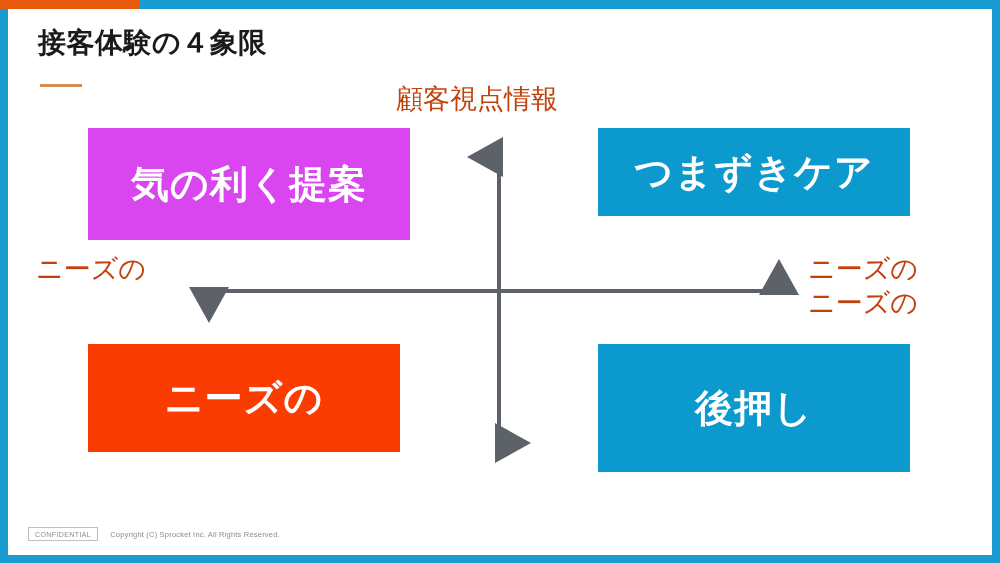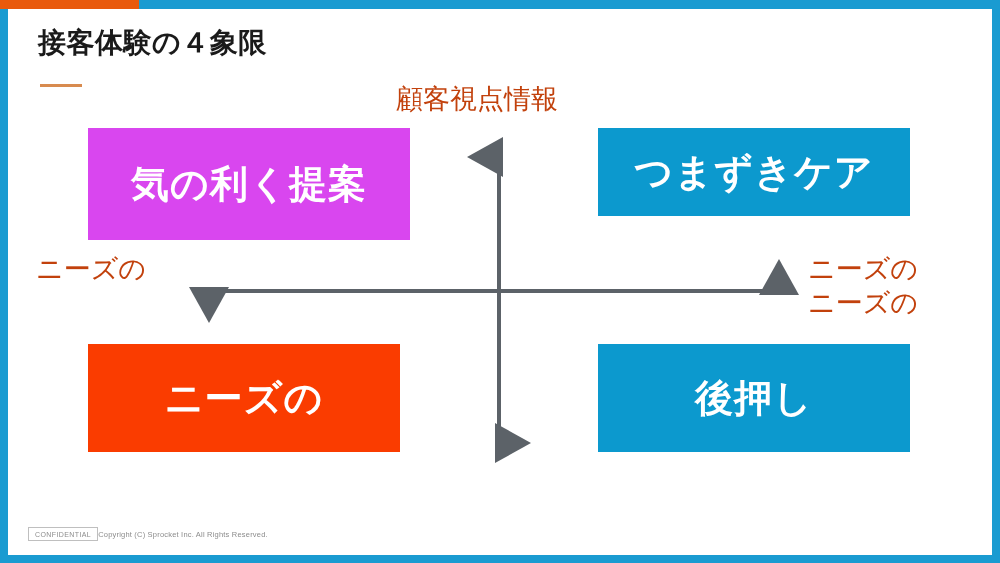--- a/index.html
+++ b/index.html
@@ -68,21 +68,21 @@
     justify-content: center;
     color: #ffffff;
     font-size: 38px;
     font-weight: bold;
     letter-spacing: 1px;
     white-space: nowrap;
   }
   #quad-tl { left: 88px;  top: 128px; width: 322px; height: 112px; background: #d946ef; }
   #quad-tr { left: 598px; top: 128px; width: 312px; height: 88px; background: #0C99CE; }
   #quad-bl { left: 88px;  top: 344px; width: 312px; height: 108px; background: #FA3C00; }
-  #quad-br { left: 598px; top: 344px; width: 312px; height: 108px; background: #0C99CE; }
+  #quad-br { left: 598px; top: 344px; width: 312px; height: 128px; background: #0C99CE; }
 
   
   #axis-svg {
     position: absolute;
     left: 0; top: 0;
     width: 1000px; height: 563px;
     pointer-events: none;
   }
 
   
@@ -98,21 +98,21 @@
   #label-left   { left: 36px;  top: 252px; text-align: left; }
   #label-right  { left: 808px; top: 252px; text-align: left; }
 
   
   #footer {
     position: absolute;
     left: 28px;
     bottom: 22px;
     display: flex;
     align-items: center;
-    gap: 0;
+    gap: 12px;
   }
   #confidential-badge {
     border: 1px solid #BFBFBF;
     color: #8C8C8C;
     font-size: 7px;
     letter-spacing: 0.4px;
     padding: 3px 6px 2px 6px;
     line-height: 1;
   }
   #copyright {

